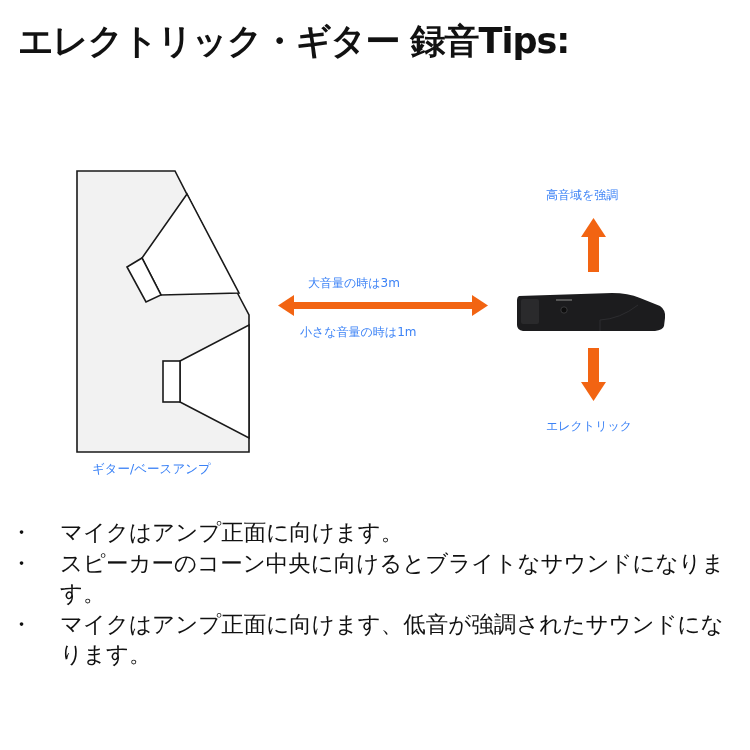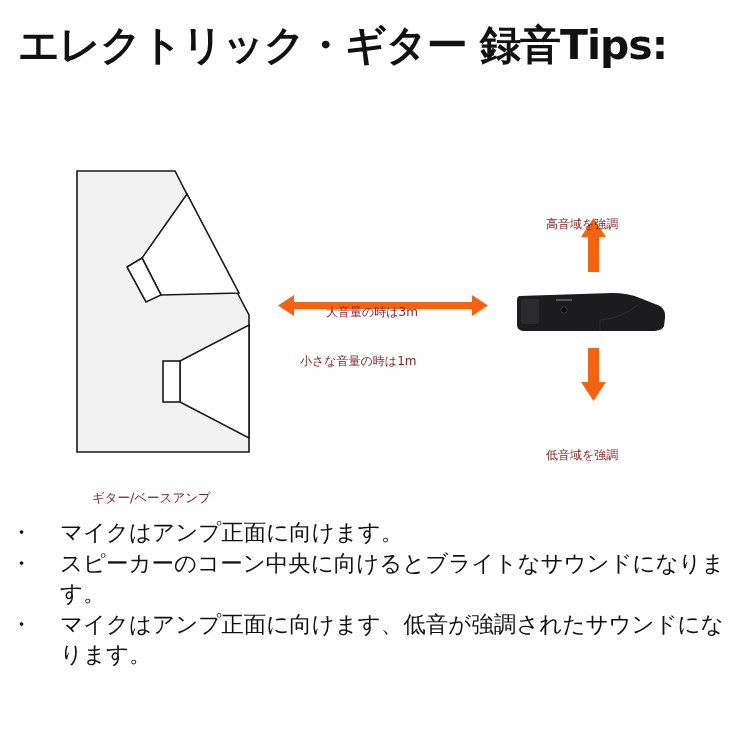--- a/index.html
+++ b/index.html
@@ -12,43 +12,42 @@
       height: 750px;
       position: relative;
       overflow: hidden;
       font-family: "DejaVu Sans", "Liberation Sans", sans-serif;
       color: #111111;
     }
     .title {
       position: absolute;
       left: 18px;
       top: 18px;
-      font-size: 41px;
+      font-size: 35px;
       font-weight: bold;
       letter-spacing: -1px;
       color: #111111;
       white-space: nowrap;
     }
     .diagram {
       position: absolute;
       left: 0;
       top: 0;
       width: 750px;
       height: 500px;
     }
     .label {
       position: absolute;
       font-size: 12px;
-      color: #7f1d1d;
+      color: #3b82f6;
       white-space: nowrap;
       font-family: "DejaVu Sans", "Liberation Sans", sans-serif;
-      margin-top: 29px;
     }
     .amp-label { left: 92px; top: 461px; font-size: 12.5px; text-align: center; }
-    .dist-loud { left: 326px; top: 275px; }
+    .dist-loud { left: 308px; top: 275px; }
     .dist-quiet { left: 300px; top: 324px; }
     .high-label { left: 546px; top: 187px; }
     .low-label { left: 546px; top: 418px; }
 
     .tips {
       position: absolute;
       left: 10px;
       top: 517px;
       width: 720px;
       font-size: 22.5px;
@@ -108,21 +107,21 @@
     <circle cx="564" cy="310" r="3.2" fill="#0d0d0d" stroke="#3a3a3c" stroke-width="1"></circle>
     <rect x="556" y="299" width="16" height="2" fill="#555"></rect>
     <path d="M600,331 L600,320 Q620,319 638,305" stroke="#2d2d30" stroke-width="1" fill="none"></path>
   </g>
 </svg>
 
 <div class="label amp-label">ギター/ベースアンプ</div>
 <div class="label dist-loud">大音量の時は3m</div>
 <div class="label dist-quiet">小さな音量の時は1m</div>
 <div class="label high-label">高音域を強調</div>
-<div class="label low-label">低音域を強調</div>
+<div class="label low-label">エレクトリック</div>
 
 <div class="tips">
   <div class="tip">
     <span class="bullet">・</span>
     <span class="text">マイクはアンプ正面に向けます。</span>
   </div>
   <div class="tip">
     <span class="bullet">・</span>
     <span class="text">スピーカーのコーン中央に向けるとブライトなサウンドになります。</span>
   </div>

